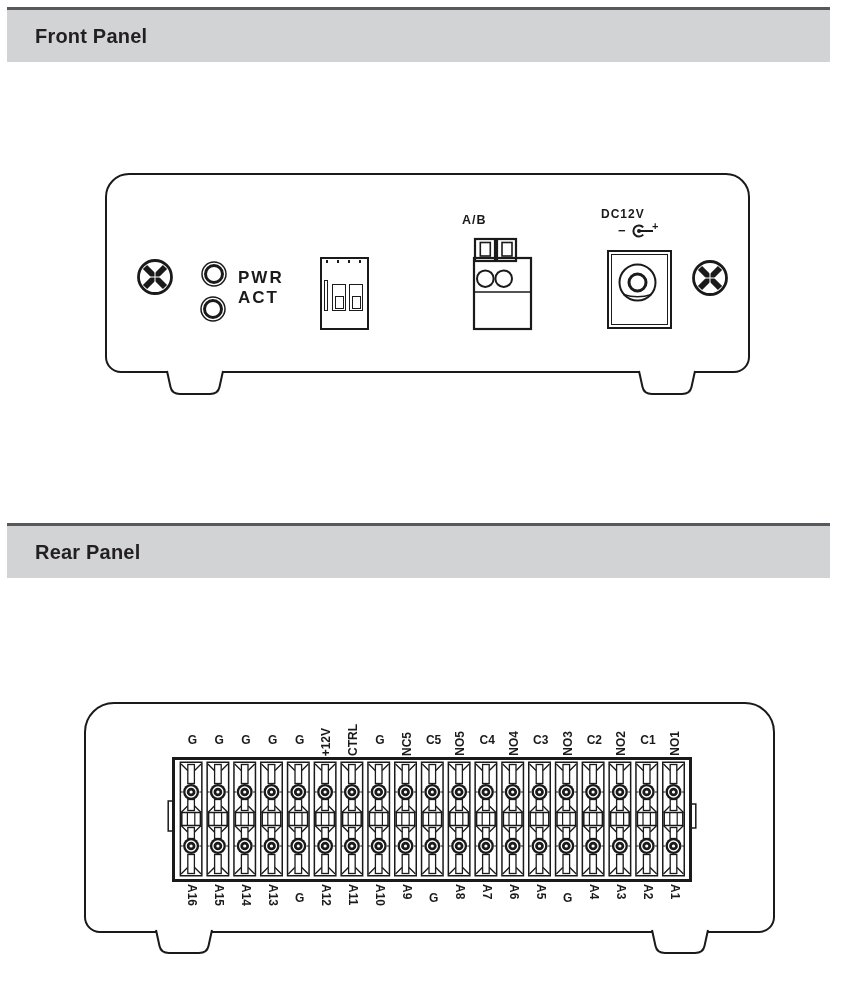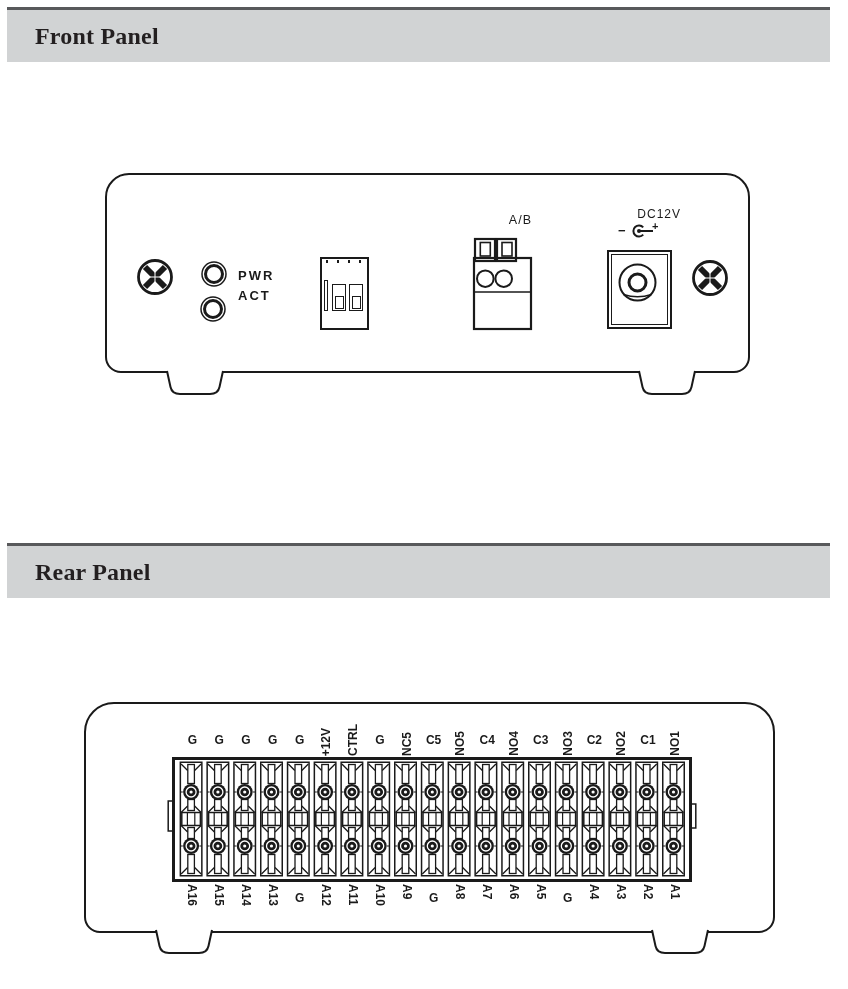--- a/index.html
+++ b/index.html
@@ -9,38 +9,38 @@
     --txt:#231f20;
   }
   html,body{margin:0;padding:0;background:#fff;}
   .page{position:relative;width:848px;height:989px;background:#fff;overflow:hidden;
         font-family:"Liberation Sans",sans-serif;color:var(--txt);}
 
   
   .hdr{position:absolute;left:7px;width:823px;height:55px;background:var(--hdr-bg);
        border-top:3px solid var(--hdr-rule);box-sizing:border-box;
        display:flex;align-items:center;padding-left:28px;}
-  .hdr span{font-size:24px;font-weight:700;color:var(--txt);letter-spacing:0.2px;font-family:Liberation Serif, serif;}
+  .hdr span{font-size:20px;font-weight:700;color:var(--txt);letter-spacing:0.2px;}
   #front-hdr{top:7px;}
-  #rear-hdr{top:543px;}
+  #rear-hdr{top:523px;}
 
   
   .device{position:absolute;border:2.5px solid var(--ink);background:#fff;box-sizing:border-box;}
   #front-device{left:105px;top:173px;width:645px;height:200px;border-radius:24px 24px 16px 16px;}
   #rear-device{left:84px;top:702px;width:691px;height:231px;border-radius:30px 30px 16px 16px;}
 
   .foot{position:absolute;width:58px;height:25px;}
 
   .abs{position:absolute;}
   svg{display:block;overflow:visible;}
   .lineart{stroke:var(--ink);fill:none;}
 
   
-  .led-label{position:absolute;font-size:13px;font-weight:700;letter-spacing:2px;color:var(--ink);}
-  .port-label{position:absolute;text-align:right;font-size:12.5px;font-weight:400;
+  .led-label{position:absolute;font-size:17px;font-weight:700;letter-spacing:2px;color:var(--ink);}
+  .port-label{position:absolute;text-align:left;font-size:12.5px;font-weight:700;
               letter-spacing:1px;color:var(--ink);}
 
   
   .dip{position:absolute;left:213px;top:82px;width:49px;height:73px;
        border:2px solid var(--ink);box-sizing:border-box;}
   .dip-ticks{position:absolute;left:4px;right:4px;top:1px;height:3px;
        background:repeating-linear-gradient(90deg,var(--ink) 0 2px,transparent 2px 11px);}
   .dip-tab{position:absolute;left:2px;top:21px;width:4px;height:31px;
        border:1.4px solid var(--ink);box-sizing:border-box;}
   .dip-slot{position:absolute;top:25px;width:14px;height:27px;

